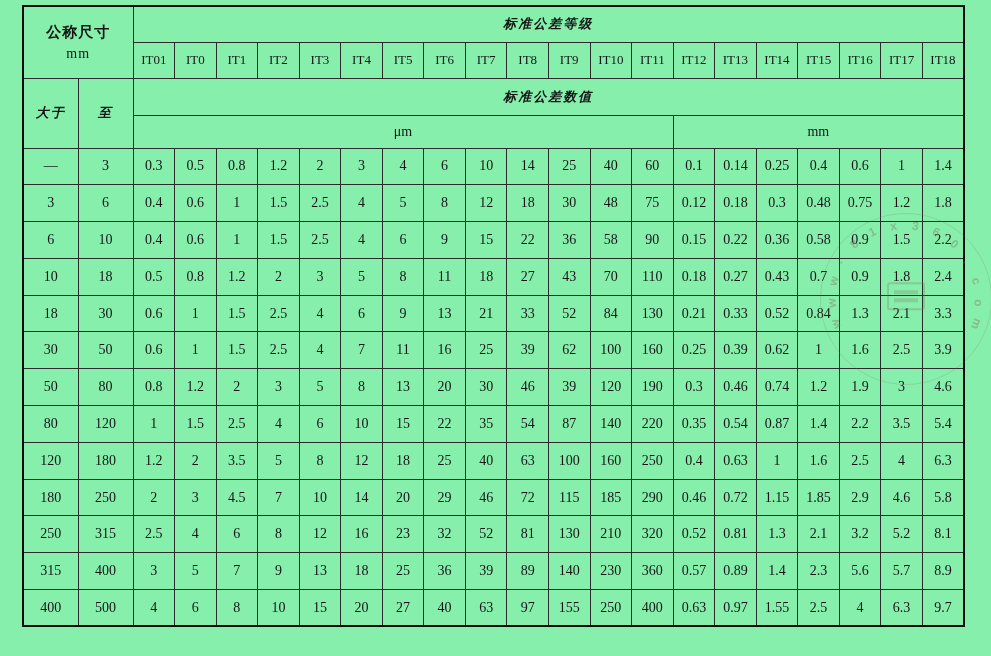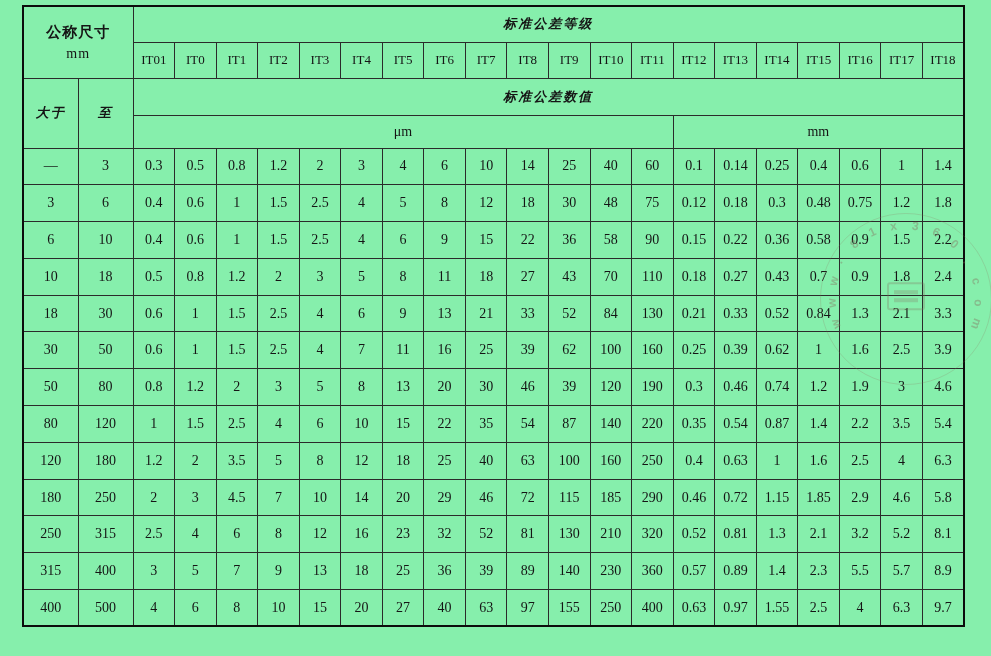--- a/index.html
+++ b/index.html
@@ -420,21 +420,21 @@
           <td>36</td>
           <td>39</td>
           <td>89</td>
           <td>140</td>
           <td>230</td>
           <td>360</td>
           <td>0.57</td>
           <td>0.89</td>
           <td>1.4</td>
           <td>2.3</td>
-          <td>5.5</td>
+          <td>5.6</td>
           <td>5.7</td>
           <td>8.9</td>
         </tr>
         <tr>
           <td class="size">400</td>
           <td class="size">500</td>
           <td>4</td>
           <td>6</td>
           <td>8</td>
           <td>10</td>

